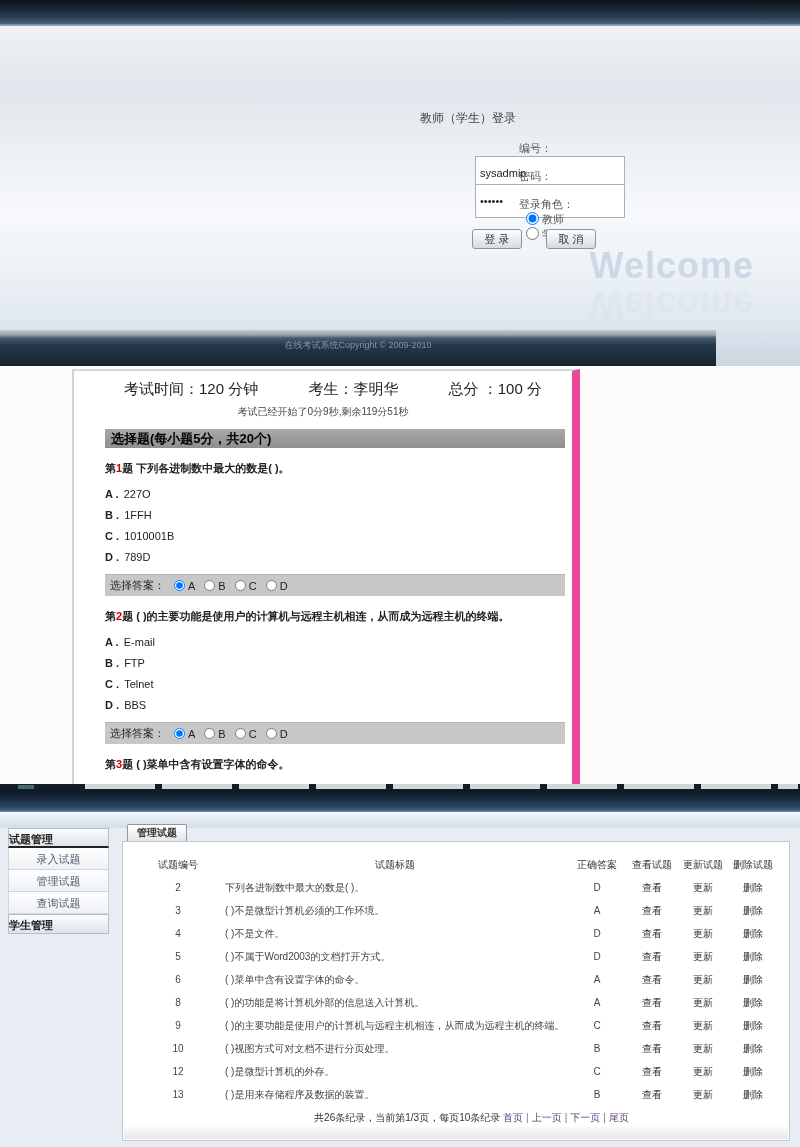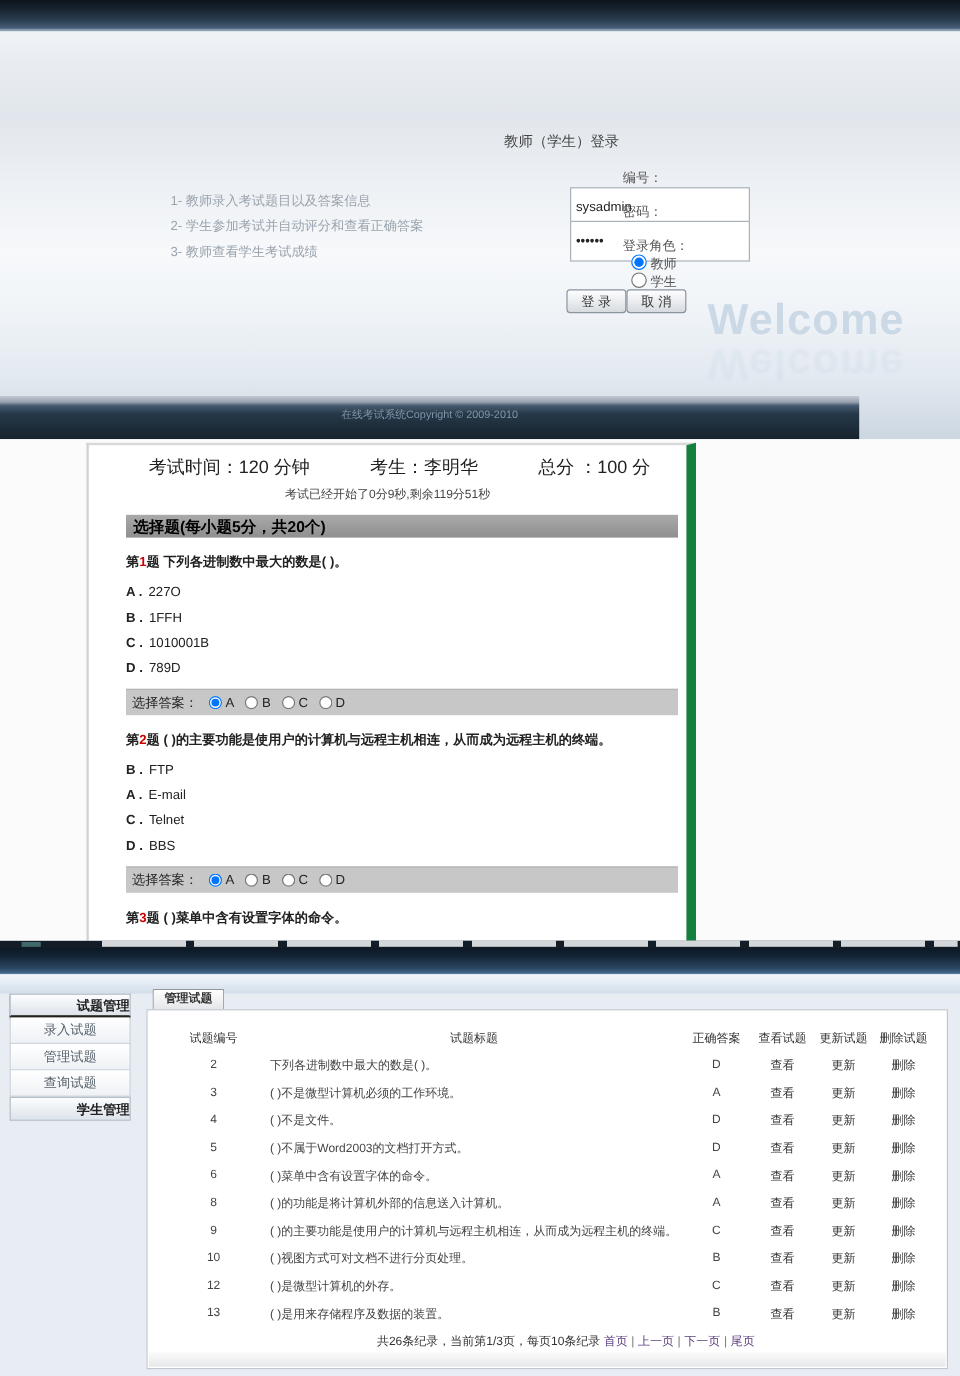--- a/index.html
+++ b/index.html
@@ -17,35 +17,35 @@
   .login-steps { position:absolute; left:142px; top:158px; font-size:11px; color:#9aa4ae; line-height:21px; }
   .login-form { position:absolute; left:420px; top:110px; width:260px; font-size:11px; color:#555; }
   .login-title { font-size:12px; color:#444; margin-bottom:14px; }
   .form-row { display:flex; align-items:center; margin-bottom:8px; height:20px;flex-direction:column; }
   .form-label { width:62px; color:#555; }
   .form-input { width:150px; height:18px; border:1px solid #a7b1ba; background:#fff; font-size:11px;
     padding:16px 4px; color:#222; font-family:"Liberation Sans","DejaVu Sans",sans-serif; }
   .lock-svg { margin-left:7px; display:inline-block; vertical-align:middle; }
   .role-row label { margin-right:10px; color:#555; }
   .role-row input { vertical-align:-2px; margin-right:3px; }
-  .btn-row { margin-top:24px; padding-left:52px; display:flex; }
+  .btn-row { margin-top:12px; padding-left:52px; display:flex; gap:24px; }
   .gray-btn { min-width:50px; height:20px; font-size:11px; color:#333; padding:0 8px;
     background:linear-gradient(180deg,#fefefe,#e9ebee 55%,#d7dbe0); border:1px solid #8b959f;
     border-radius:3px; cursor:pointer; font-family:inherit; }
   .welcome-wrap { position:absolute; right:46px; top:248px; text-align:center; line-height:36px;
     font-weight:bold; font-size:36px; letter-spacing:1px; color:#cbd8e6; }
   .welcome-reflect { transform:scaleY(-1); opacity:.3; filter:blur(1px); margin-top:2px; }
   .login-footer { position:absolute; left:0; bottom:0; width:716px; height:36px;
     background:linear-gradient(180deg,#c3cad2 0,#97a3af 5px,#465b70 8px,#263848 15px,#16232e 100%); }
   .login-footer .copy { text-align:center; padding-top:9px; font-size:9px; color:#7e96aa; }
 
   
   .exam-section { position:absolute; left:0; top:366px; width:800px; height:418px; background:#fbfbfb; }
   .exam-col { position:absolute; left:72px; top:3px; bottom:0; width:508px; background:#fff;
-    border-left:2px solid #d2d2d2; border-right:8px solid #15803d; border-top:2px solid #d8d8d8; }
+    border-left:2px solid #d2d2d2; border-right:8px solid #ec4899; border-top:2px solid #d8d8d8; }
   .exam-head { display:flex; justify-content:space-between; padding:9px 30px 0 50px;
     font-size:15px; color:#222; }
   .exam-timer { text-align:center; font-size:10px; color:#444; margin-top:6px; }
   .exam-inner { margin:10px 7px 0 31px; }
   .section-bar { height:19px; line-height:19px; background:linear-gradient(180deg,#a9a9a9,#8f8f8f);
     font-size:13px; font-weight:bold; color:#000; padding-left:6px; }
   .question { margin-top:13px; }
   .q-title { font-size:11px; font-weight:bold; color:#222; margin-bottom:12px; }
   .q-num { color:#cc0000; }
   .q-opt { font-size:11px; color:#222; margin-bottom:9px; }
@@ -59,21 +59,21 @@
   .admin-section { position:absolute; left:0; top:784px; width:800px; height:363px; background:#e8edf4; }
   .seam { position:relative; height:6px; background:#121d28; }
   .seam-tabs { position:absolute; left:85px; right:2px; top:0; height:5px;
     background:repeating-linear-gradient(90deg,#d3d7da 0 70px,#121d28 70px 77px); }
   .seam-dot { position:absolute; left:18px; top:1px; width:16px; height:4px; background:#41686a; }
   .admin-bar { height:22px;
     background:linear-gradient(180deg,#0d1824 0,#152638 34%,#2c4763 78%,#45688a 95%,#7ca1c2 100%); }
   .admin-light { height:16px; background:linear-gradient(180deg,#f5f8fc,#dde6f0 65%,#d3deea); }
 
   .admin-sidebar { position:absolute; left:8px; top:44px; width:101px; }
-  .side-header { height:20px; line-height:20px; text-align:right; font-size:11px; font-weight:bold;
+  .side-header { height:20px; line-height:20px; text-align:left; font-size:11px; font-weight:bold;
     color:#222; background:linear-gradient(180deg,#fcfdfe,#dde3ea); border:1px solid #b6bfc9; }
   .side-header.has-rule { border-bottom:2px solid #23231a; box-shadow:0 1px 0 #8a9a40; }
   .side-item { height:22px; line-height:22px; text-align:center; font-size:11px; color:#55606b;
     background:linear-gradient(180deg,#ffffff,#eef1f5); border:1px solid #ced5dc; border-top:none; cursor:pointer; }
 
   .admin-main { position:absolute; left:122px; top:38px; width:668px; }
   .tab { display:inline-block; margin-left:5px; padding:0 9px; height:17px; line-height:16px;
     font-size:10px; font-weight:bold; color:#333; background:linear-gradient(180deg,#ffffff,#e4e6e9);
     border:1px solid #8f979f; border-bottom:none; border-radius:2px 2px 0 0; cursor:pointer; }
   .panel { background:#fff; border:1px solid #c2c8cf; height:300px; position:relative; }
@@ -93,25 +93,20 @@
     background:linear-gradient(180deg,#fafafa,#e6e8ea); }
 </style>
 </head>
 <body>
 
 <div id="screen">
 
   <div class="login-section">
     <div class="topbar"></div>
 
-    <div class="login-steps" id="login-steps">
-        <div class="step-line">1- 教师录入考试题目以及答案信息</div>
-        <div class="step-line">2- 学生参加考试并自动评分和查看正确答案</div>
-        <div class="step-line">3- 教师查看学生考试成绩</div>
-      </div>
 
     <div class="login-form">
       <div class="login-title">教师（学生）登录</div>
 
       <div class="form-row">
         <span class="form-label">编号：</span>
         <input class="form-input" type="text" value="sysadmin" style="">
       </div>
 
       <div class="form-row">
@@ -173,22 +168,22 @@
                 <input type="radio" name="q0" style="">
                 <span class="opt-letter">B</span>
                 <input type="radio" name="q0" style="">
                 <span class="opt-letter">C</span>
                 <input type="radio" name="q0" style="">
                 <span class="opt-letter">D</span>
               </div>
             </div>
             <div class="question">
               <div class="q-title">第<span class="q-num">2</span>题 ( )的主要功能是使用户的计算机与远程主机相连，从而成为远程主机的终端。</div>
+              <div class="q-opt"><b>A . </b>E-mail</div>
               <div class="q-opt"><b>B . </b>FTP</div>
-              <div class="q-opt"><b>A . </b>E-mail</div>
               <div class="q-opt"><b>C . </b>Telnet</div>
               <div class="q-opt"><b>D . </b>BBS</div>
               <div class="answer-bar">
                 <span>选择答案：</span>
                 <input type="radio" name="q1" checked="" style="">
                 <span class="opt-letter">A</span>
                 <input type="radio" name="q1" style="">
                 <span class="opt-letter">B</span>
                 <input type="radio" name="q1" style="">
                 <span class="opt-letter">C</span>

